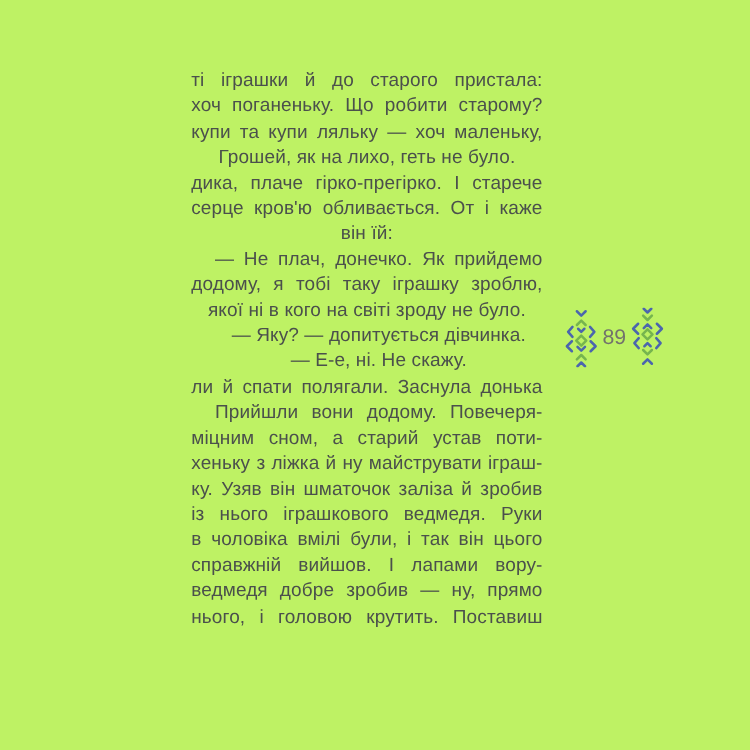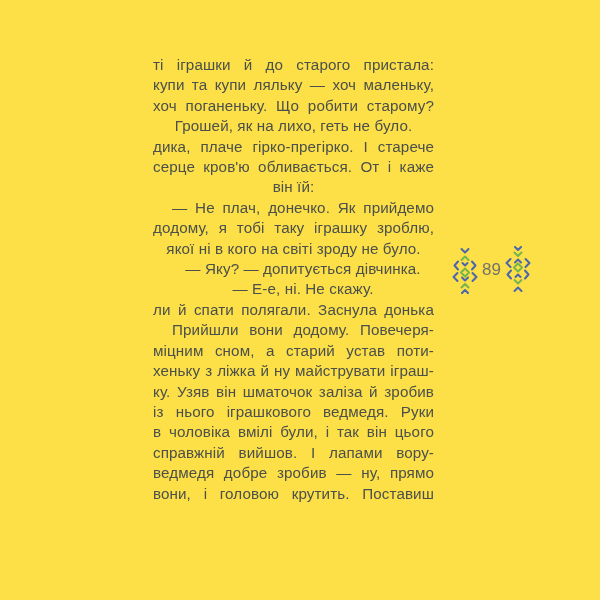--- a/index.html
+++ b/index.html
@@ -8,21 +8,21 @@
     width: 600px;
     height: 600px;
     overflow: hidden;
     background: #fdfdfb;
     font-family: "Liberation Sans", "DejaVu Sans", sans-serif;
   }
   .book-page {
     position: relative;
     width: 600px;
     height: 600px;
-    background: #fde047;
+    background: #bef264;
   }
   .text-block {
     position: absolute;
     left: 153px;
     top: 55px;
     width: 281px;
     color: #4b504c;
     font-size: 15.2px;
     line-height: 20.4px;
     font-weight: 500;
@@ -64,41 +64,41 @@
     font-weight: 500;
   }
 </style>
 </head>
 <body>
 
 <div class="book-page">
 
   <div class="text-block">
     <div class="text-line j">ті іграшки й до старого пристала:</div>
+    <div class="text-line j">хоч поганеньку. Що робити старому?</div>
     <div class="text-line j">купи та купи ляльку — хоч маленьку,</div>
-    <div class="text-line j">хоч поганеньку. Що робити старому?</div>
     <div class="text-line">Грошей, як на лихо, геть не було.</div>
     <div class="text-line j">дика, плаче гірко-прегірко. І старече</div>
     <div class="text-line j">серце кров'ю обливається. От і каже</div>
     <div class="text-line">він їй:</div>
     <div class="text-line j i">— Не плач, донечко. Як прийдемо</div>
     <div class="text-line j">додому, я тобі таку іграшку зроблю,</div>
     <div class="text-line">якої ні в кого на світі зроду не було.</div>
     <div class="text-line i">— Яку? — допитується дівчинка.</div>
     <div class="text-line i">— Е-е, ні. Не скажу.</div>
     <div class="text-line j">ли й спати полягали. Заснула донька</div>
     <div class="text-line j i">Прийшли вони додому. Повечеря-</div>
     <div class="text-line j">міцним сном, а старий устав поти-</div>
     <div class="text-line j">хеньку з ліжка й ну майструвати іграш-</div>
     <div class="text-line j">ку. Узяв він шматочок заліза й зробив</div>
     <div class="text-line j">із нього іграшкового ведмедя. Руки</div>
     <div class="text-line j">в чоловіка вмілі були, і так він цього</div>
     <div class="text-line j">справжній вийшов. І лапами вору-</div>
     <div class="text-line j">ведмедя добре зробив — ну, прямо</div>
-    <div class="text-line j">вони, і головою крутить. Поставиш</div>
+    <div class="text-line j">нього, і головою крутить. Поставиш</div>
   </div>
 
   <div class="side-column">
 
     <svg class="ornament" viewBox="0 0 34 48" fill="none" xmlns="http://www.w3.org/2000/svg">
       <g stroke="#4b66ad" stroke-width="2" stroke-linecap="round" stroke-linejoin="round">
         <path d="M13.5 3 L17 6.5 L20.5 3"></path>
         <path d="M14.5 17 L17 19.5 L19.5 17"></path>
         <path d="M10 15.5 L6.5 19.5 L10 23.5"></path>
         <path d="M24 15.5 L27.5 19.5 L24 23.5"></path>

